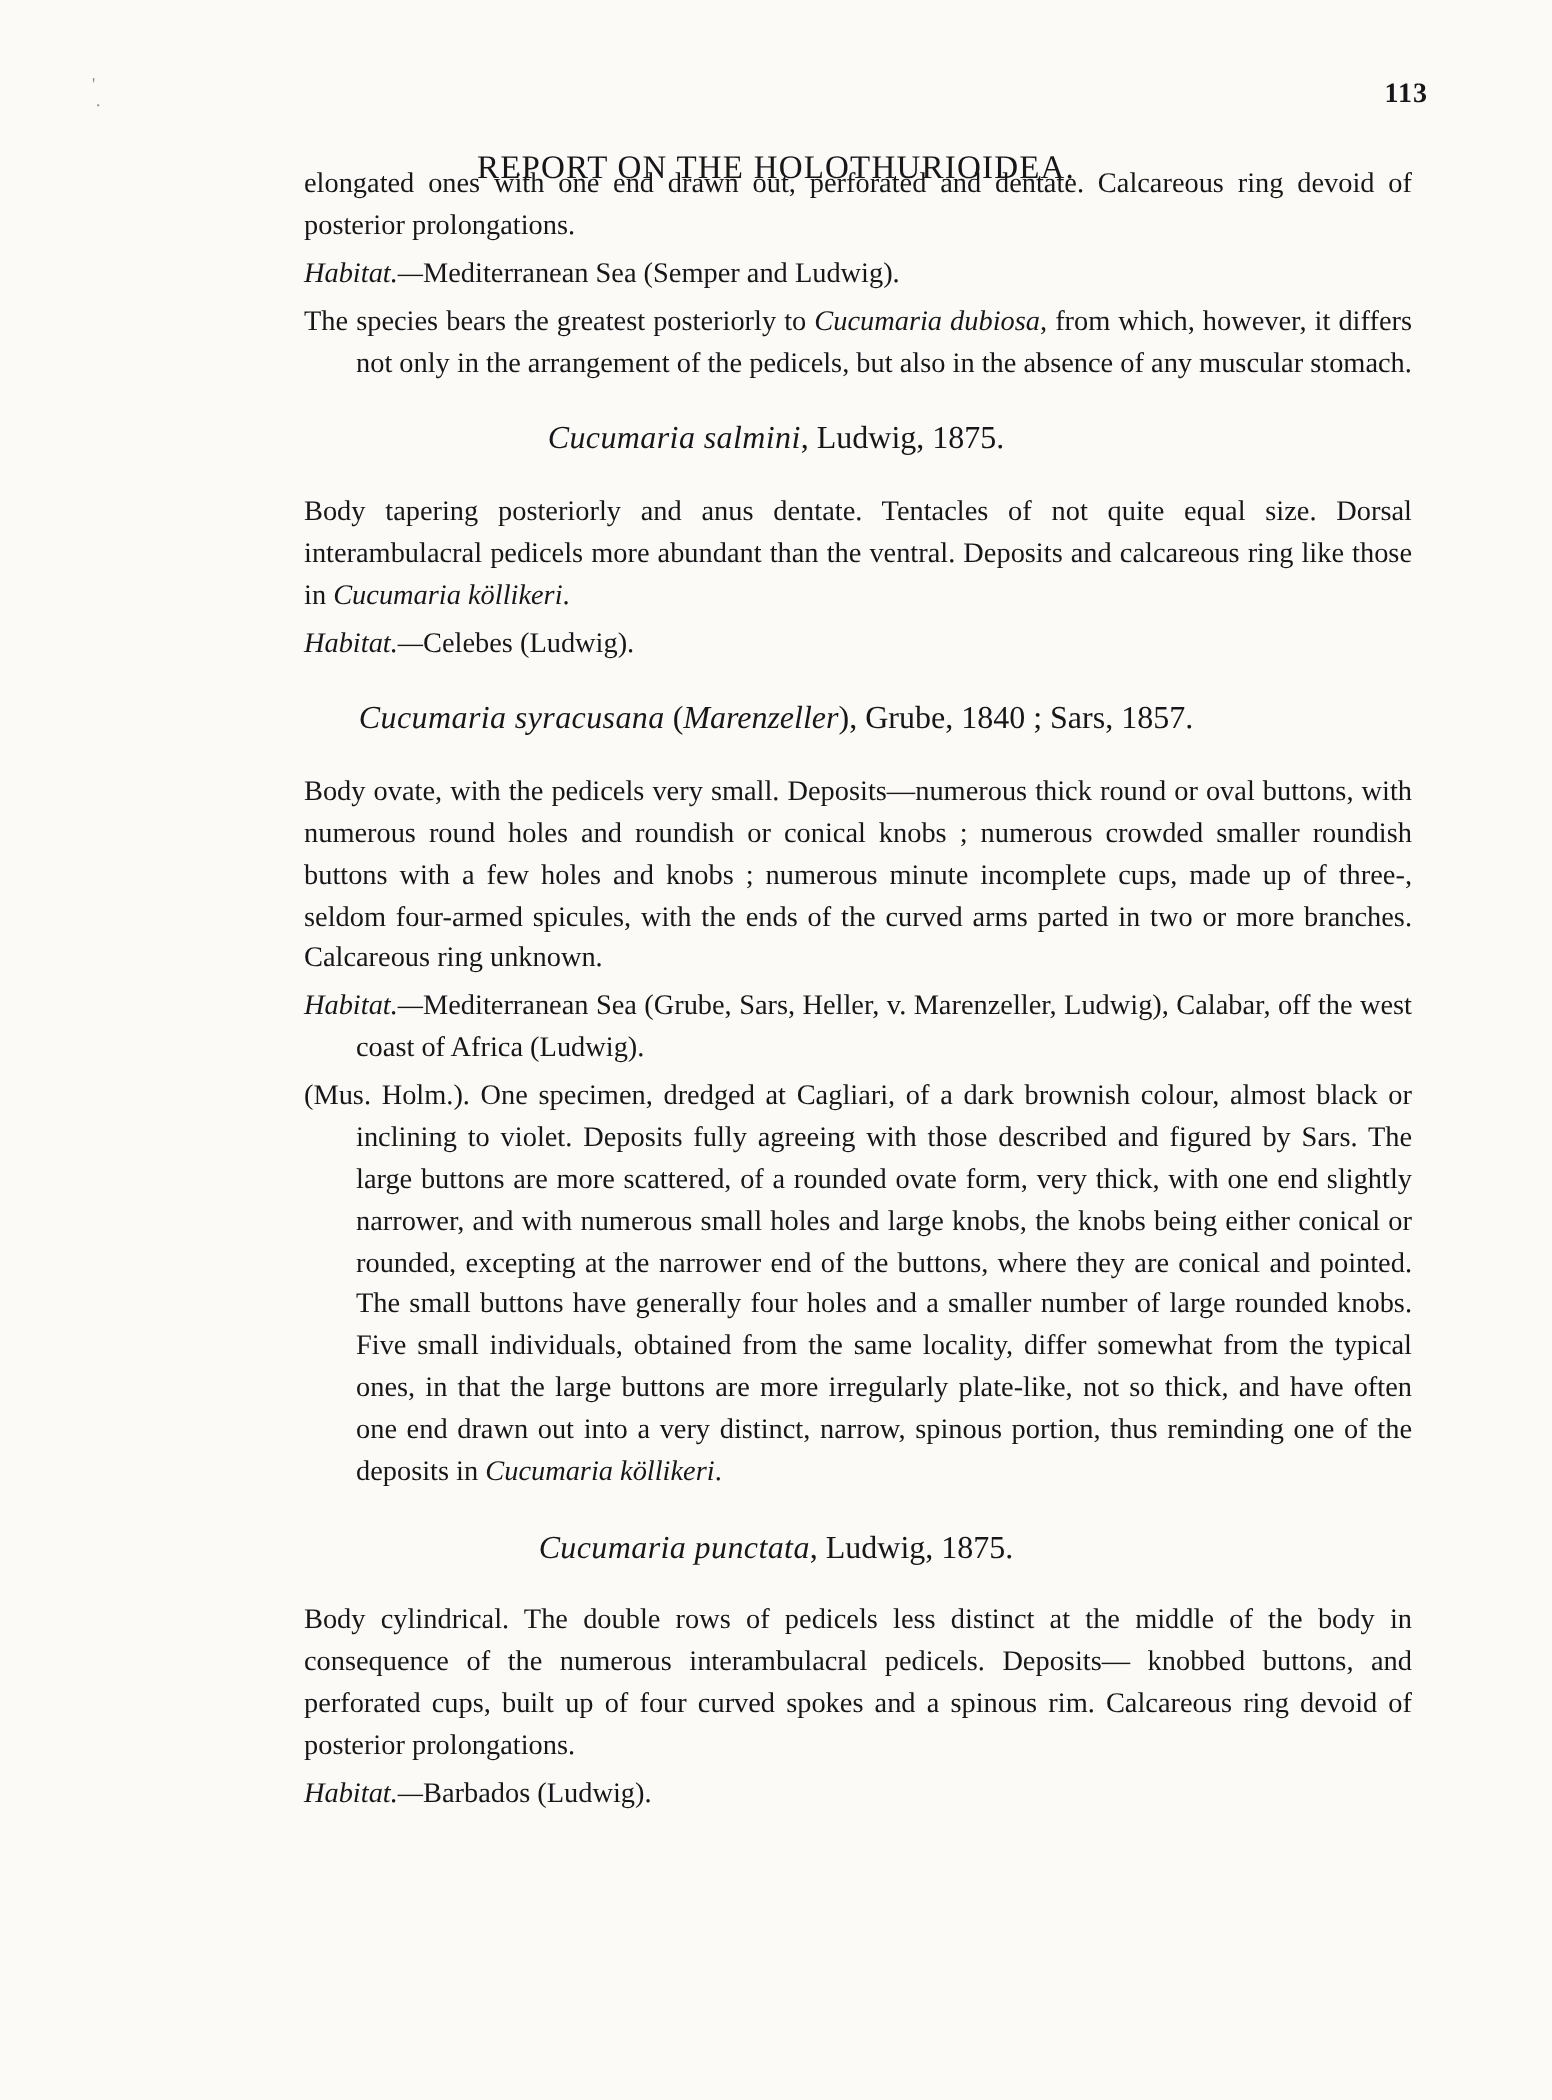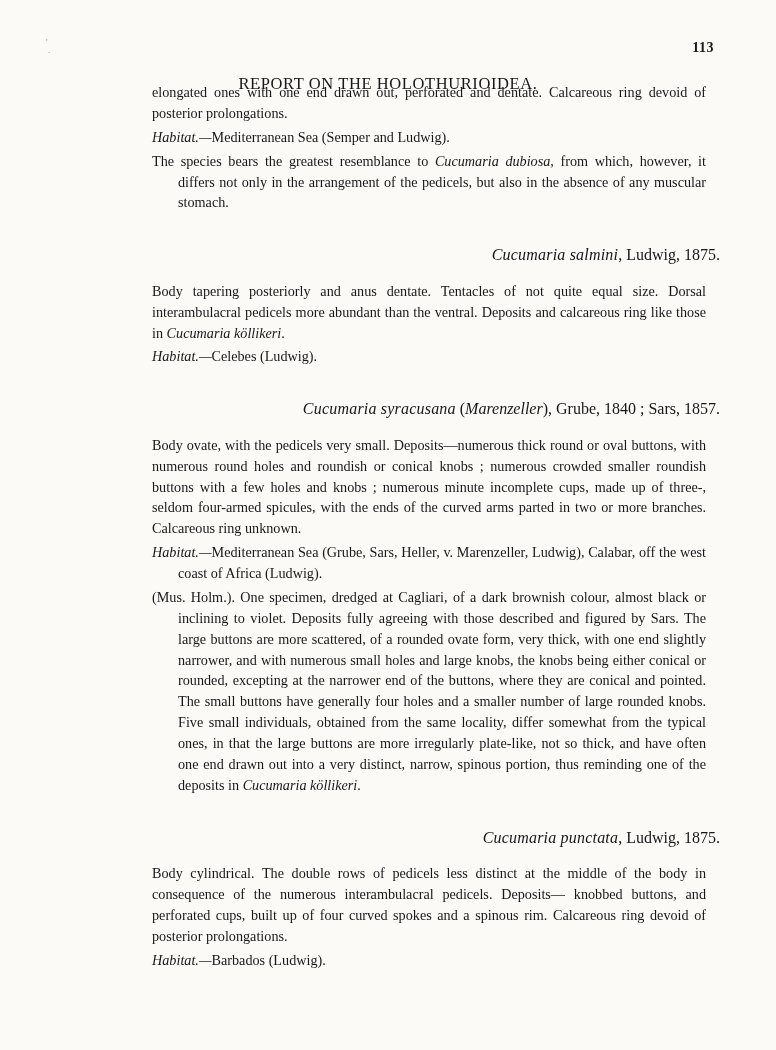--- a/index.html
+++ b/index.html
@@ -77,24 +77,24 @@
   .indent-block {
     margin-left: 96px;
     margin-right: 14px;
   }
   .hang {
     padding-left: 26px;
     text-indent: -26px;
   }
   .species-head {
     margin-left: 0px;
-    margin-top: 30px;
+    margin-top: 16px;
     margin-bottom: 14px;
     font-size: 16px;
-    text-align: right;
+    text-align: center;
   }
   .species-head .sp-name {
     font-style: italic;
     letter-spacing: 0.2px;
   }
   .gap-sm { margin-top: 3px; }
   i, .it { font-style: italic; }
 </style>
 </head>
 <body>
@@ -114,21 +114,21 @@
 
     <p class="indent-block">
       <span>elongated ones with one end drawn out, perforated and dentate.    Calcareous ring devoid of posterior prolongations.</span>
     </p>
 
     <p class="indent-block hang gap-sm">
       <i>Habitat.—</i><span>Mediterranean Sea (Semper and Ludwig).</span>
     </p>
 
     <p class="indent-block hang gap-sm">
-      <span>The species bears the greatest resemblance to </span><i>Cucumaria dubiosa</i><span>, from which, however, it differs not only in the arrangement of the pedicels, but also in the absence of any muscular stomach.</span>
+      <span>The species bears the greatest posteriorly to </span><i>Cucumaria dubiosa</i><span>, from which, however, it differs not only in the arrangement of the pedicels, but also in the absence of any muscular stomach.</span>
     </p>
 
     <p class="species-head">
       <span class="sp-name">Cucumaria salmini</span><span>, Ludwig, 1875.</span>
     </p>
 
     <p class="indent-block">
       <span>Body tapering posteriorly and anus dentate.    Tentacles of not quite equal size. Dorsal interambulacral pedicels more abundant than the ventral.    Deposits and calcareous ring like those in </span><i>Cucumaria köllikeri</i><span>.</span>
     </p>
 

